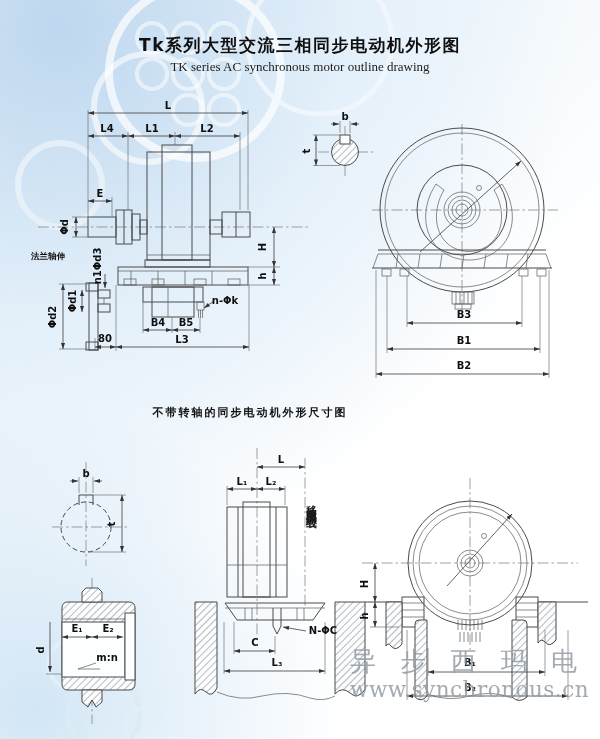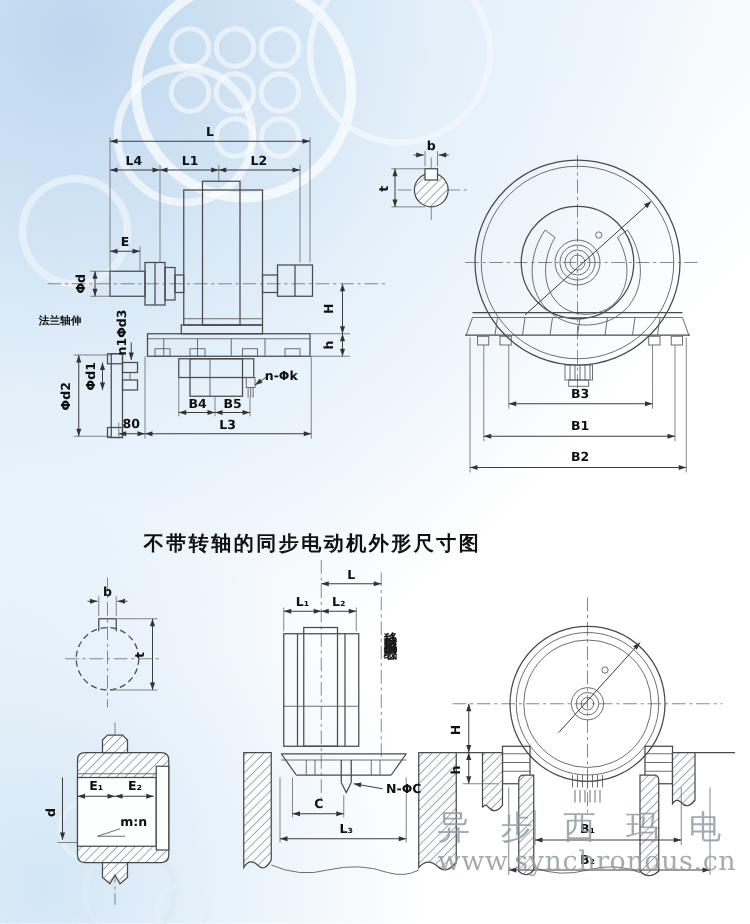--- a/index.html
+++ b/index.html
@@ -9,22 +9,22 @@
     overflow:hidden;
     background:
       radial-gradient(circle at 6% 96%, rgba(203,226,244,0.85), rgba(255,255,255,0) 34%),
       radial-gradient(circle at 10% 4%, rgba(188,214,238,0.95), rgba(220,236,249,0.6) 32%, rgba(255,255,255,0) 58%),
       linear-gradient(135deg,#e2edf7 0%,#eff6fb 30%,#ffffff 62%,#ffffff 100%);
     font-family:"DejaVu Sans",sans-serif;
   }
   .titles{position:absolute;top:34px;left:0;width:600px;text-align:center;z-index:3;}
   .title-cn{font-size:17px;font-weight:bold;color:#101010;letter-spacing:1.5px;font-family:"DejaVu Sans",sans-serif;}
   .title-en{font-size:13px;color:#1c1c1c;margin-top:2px;font-family:"Liberation Serif",serif;}
-  .section-title{position:absolute;top:425px;left:0;width:500px;text-align:center;
-    font-size:16px;font-weight:bold;color:#101010;letter-spacing:2px;z-index:3;}
+  .section-title{position:absolute;top:405px;left:0;width:500px;text-align:center;
+    font-size:11px;font-weight:bold;color:#101010;letter-spacing:2px;z-index:3;}
   .vnote{position:absolute;left:305px;top:497px;writing-mode:vertical-rl;text-orientation:upright;
     font-size:10.5px;font-weight:bold;color:#1a1a1a;letter-spacing:1.5px;z-index:3;}
   .watermark{position:absolute;left:350px;top:644px;width:246px;z-index:4;color:#939da5;
     font-family:"DejaVu Serif",serif;opacity:.85;pointer-events:none;}
   .wm1{font-size:26px;letter-spacing:8px;white-space:nowrap;}
   .wm2{font-size:21.5px;letter-spacing:0.5px;margin-top:-2px;white-space:nowrap;}
   svg{position:absolute;top:0;left:0;z-index:2;}
   .ol{stroke:#4a4a4a;fill:none;stroke-width:1;}
   .thin{stroke:#5a5a5a;fill:none;stroke-width:0.7;}
   .dim{stroke:#3d3d3d;fill:none;stroke-width:0.8;}
@@ -33,20 +33,24 @@
   .lbl{font:bold 10px "DejaVu Sans",sans-serif;fill:#0f0f0f;}
   .lblcn{font:bold 8.5px "DejaVu Sans",sans-serif;fill:#0f0f0f;}
   .hat{fill:url(#hatch);stroke:#4a4a4a;stroke-width:1;}
   .wht{fill:#fdfefe;stroke:#4a4a4a;stroke-width:1;}
 </style>
 </head>
 <body>
 
 <div class="page">
 
+  <div class="titles">
+    <div class="title-cn">Tk系列大型交流三相同步电动机外形图</div>
+    <div class="title-en">TK series AC synchronous motor outline drawing</div>
+  </div>
 
   <div class="section-title">不带转轴的同步电动机外形尺寸图</div>
 
   <div class="vnote">移动后电机的中心线</div>
 
   <svg width="600" height="739" viewBox="0 0 600 739">
     <defs>
       <marker id="aE" viewBox="0 0 10 10" refX="9.4" refY="5" markerWidth="8.5" markerHeight="8.5" orient="auto-start-reverse">
         <path d="M0.6,2 L9.4,5 L0.6,8 Z" fill="#333"></path>
       </marker>

